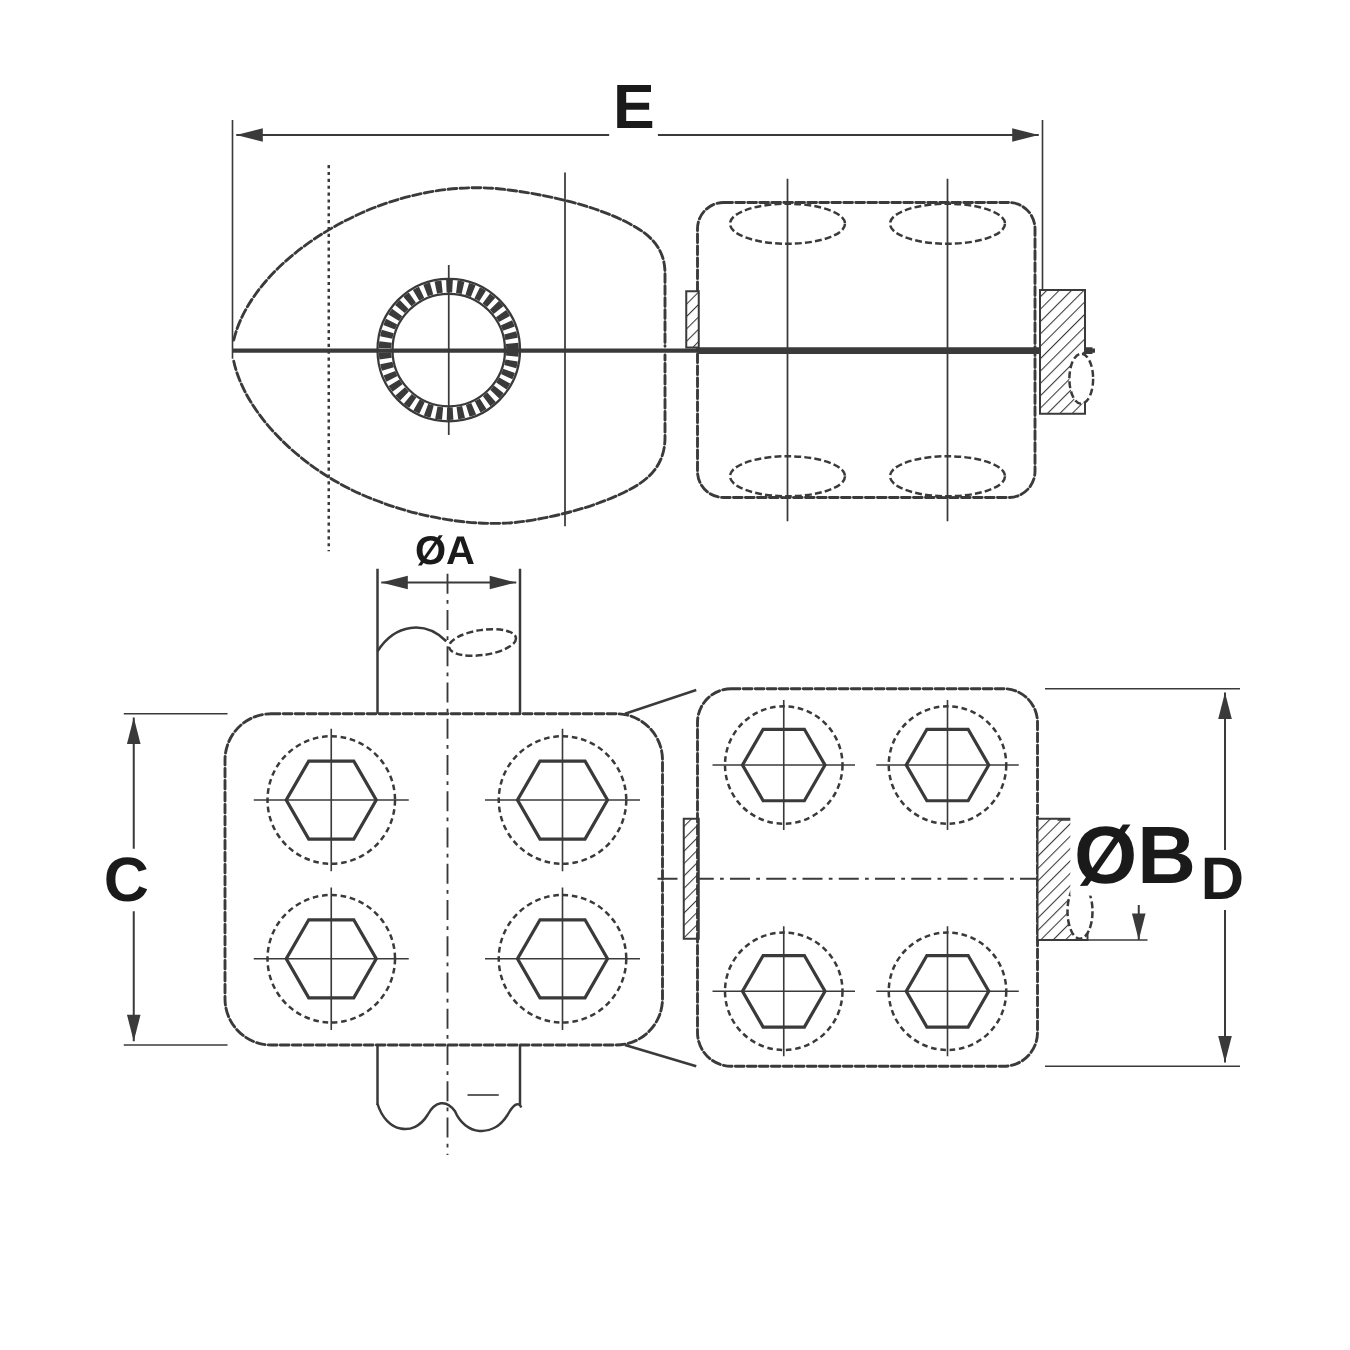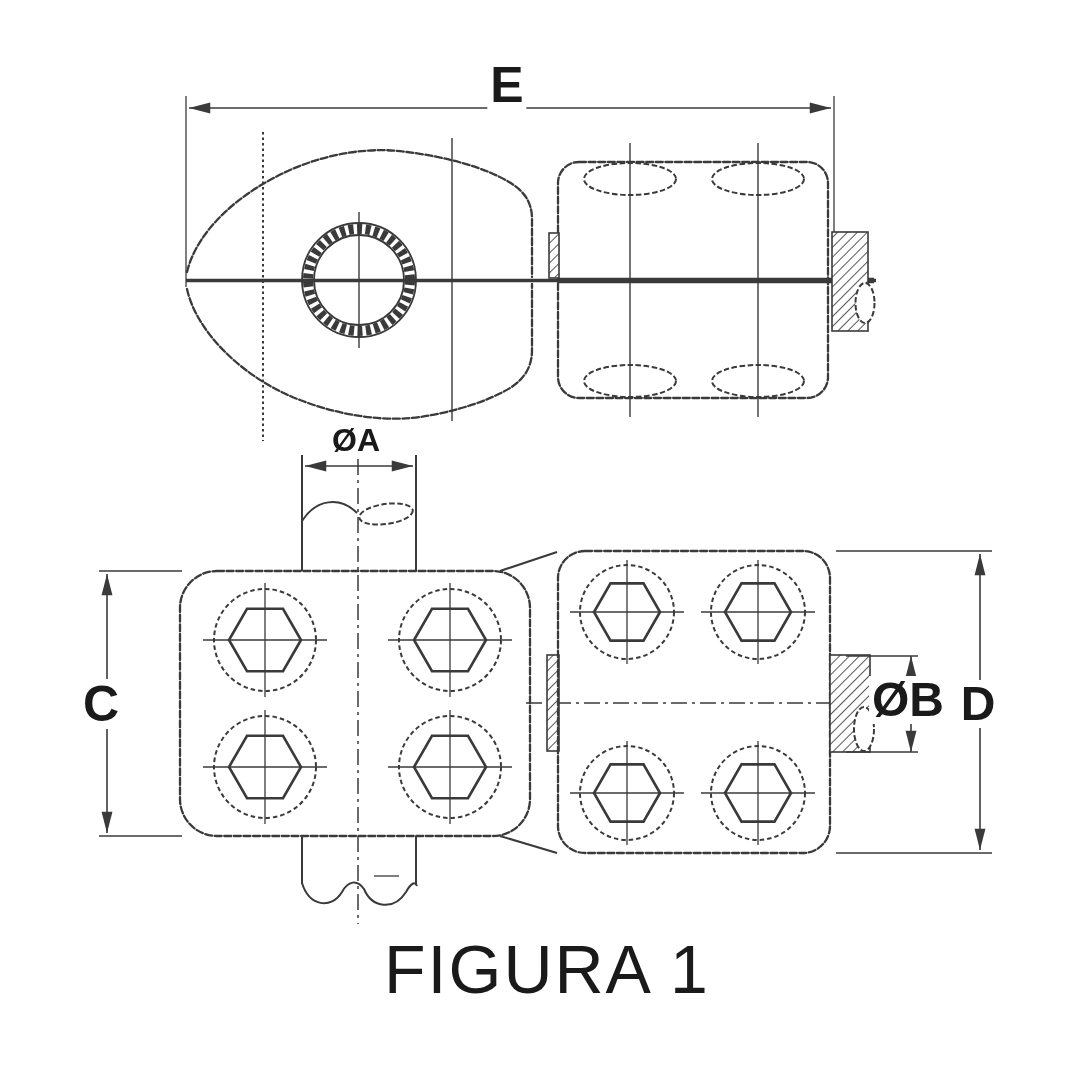--- a/index.html
+++ b/index.html
@@ -176,17 +176,16 @@
             <line x1="701" y1="793" x2="815" y2="793" class="bolt-cross"></line>
             <line x1="758" y1="741" x2="758" y2="845" class="bolt-cross"></line>
           </g>
         </g>
     </g>
   </svg>
 
   <div class="dimlabel" style="left:507px;top:85px;font-size:50px;">E</div>
   <div class="dimlabel" style="left:356px;top:440px;font-size:32px;">ØA</div>
   <div class="dimlabel" style="left:101px;top:704px;font-size:50px;">C</div>
-  <div class="dimlabel" style="left:908px;top:700px;font-size:48px;">ØB</div>
+  <div class="dimlabel" style="left:908px;top:684px;font-size:65px;">ØB</div>
   <div class="dimlabel" style="left:978px;top:704px;font-size:48px;">D</div>
 
-  <div class="caption" style="left:547px;top:969px;">FIGURA 1</div>
 </div>
 
 </body></html>

